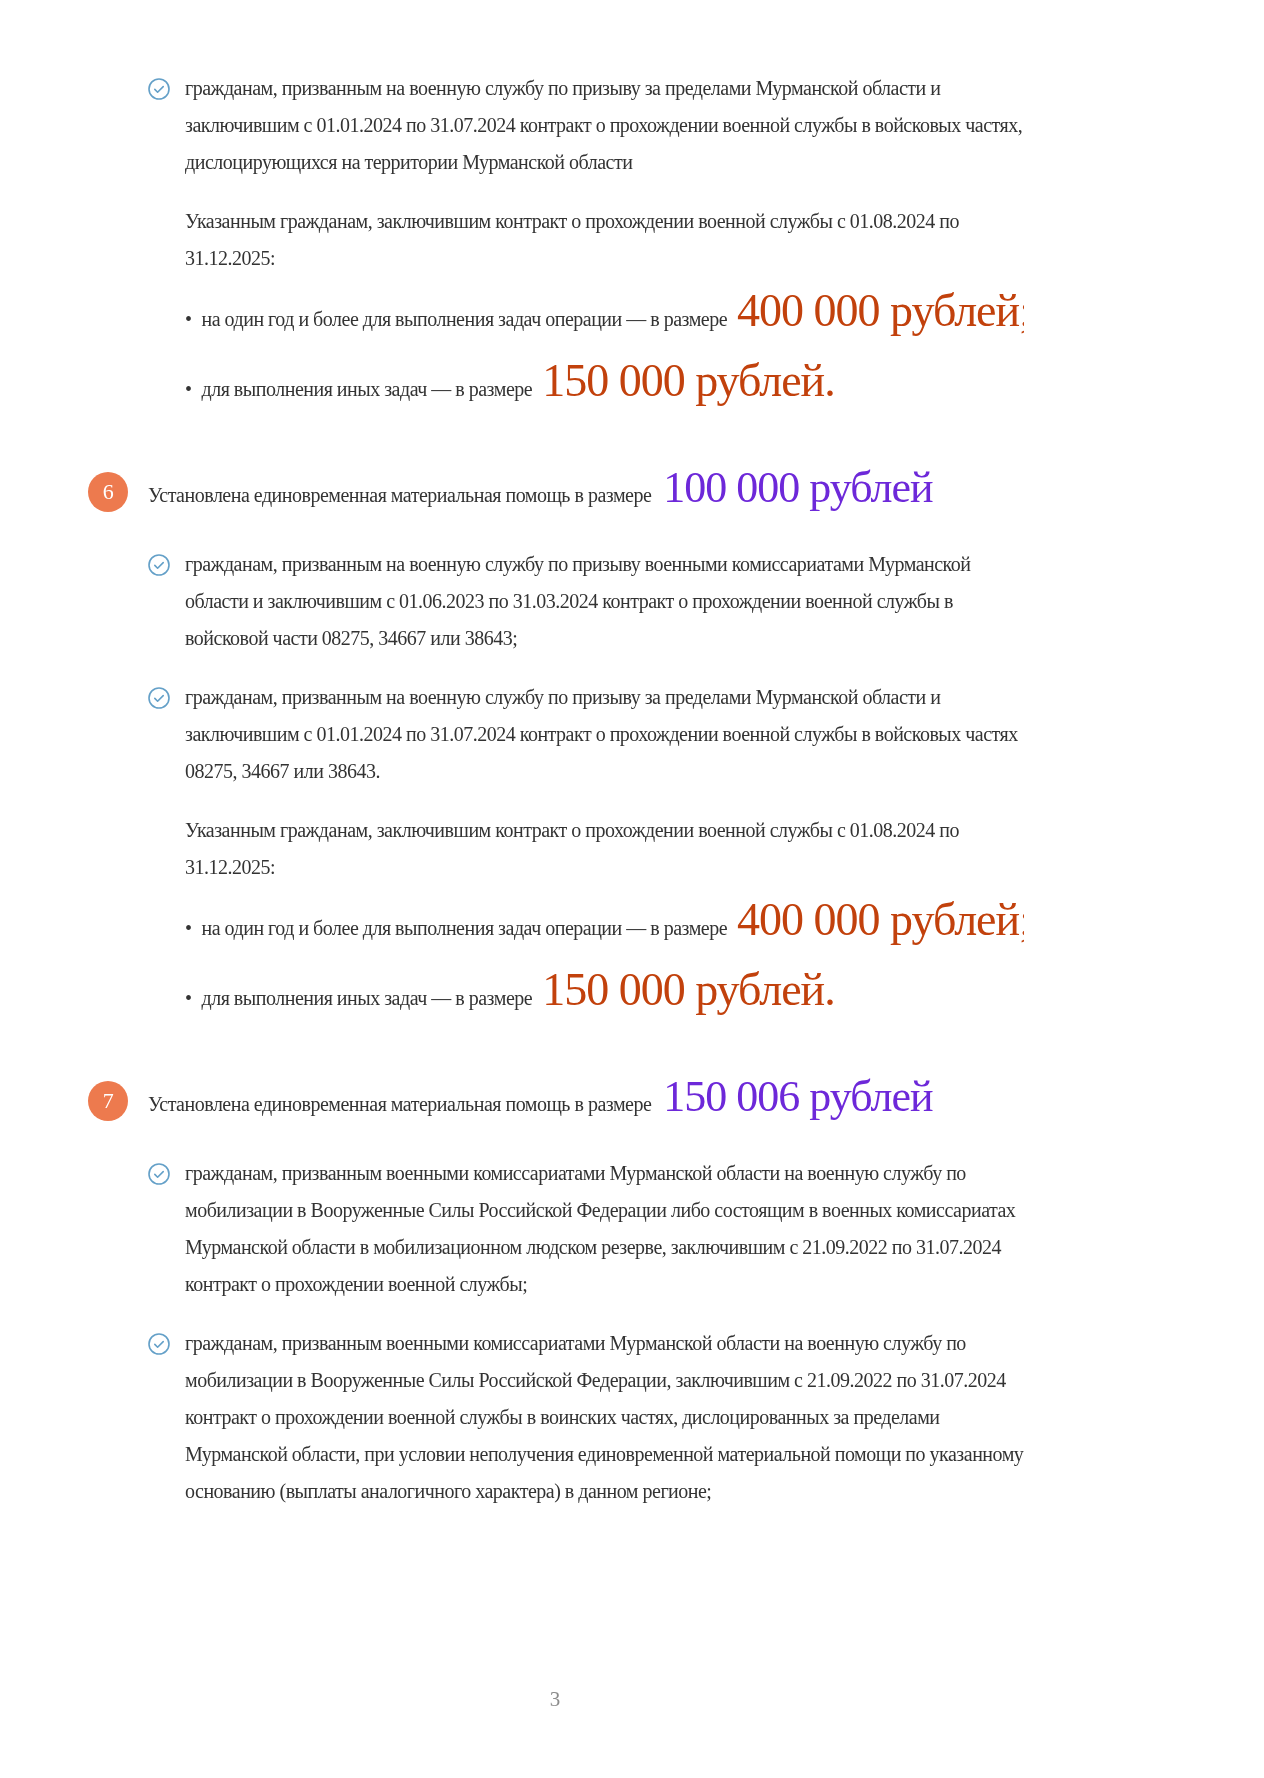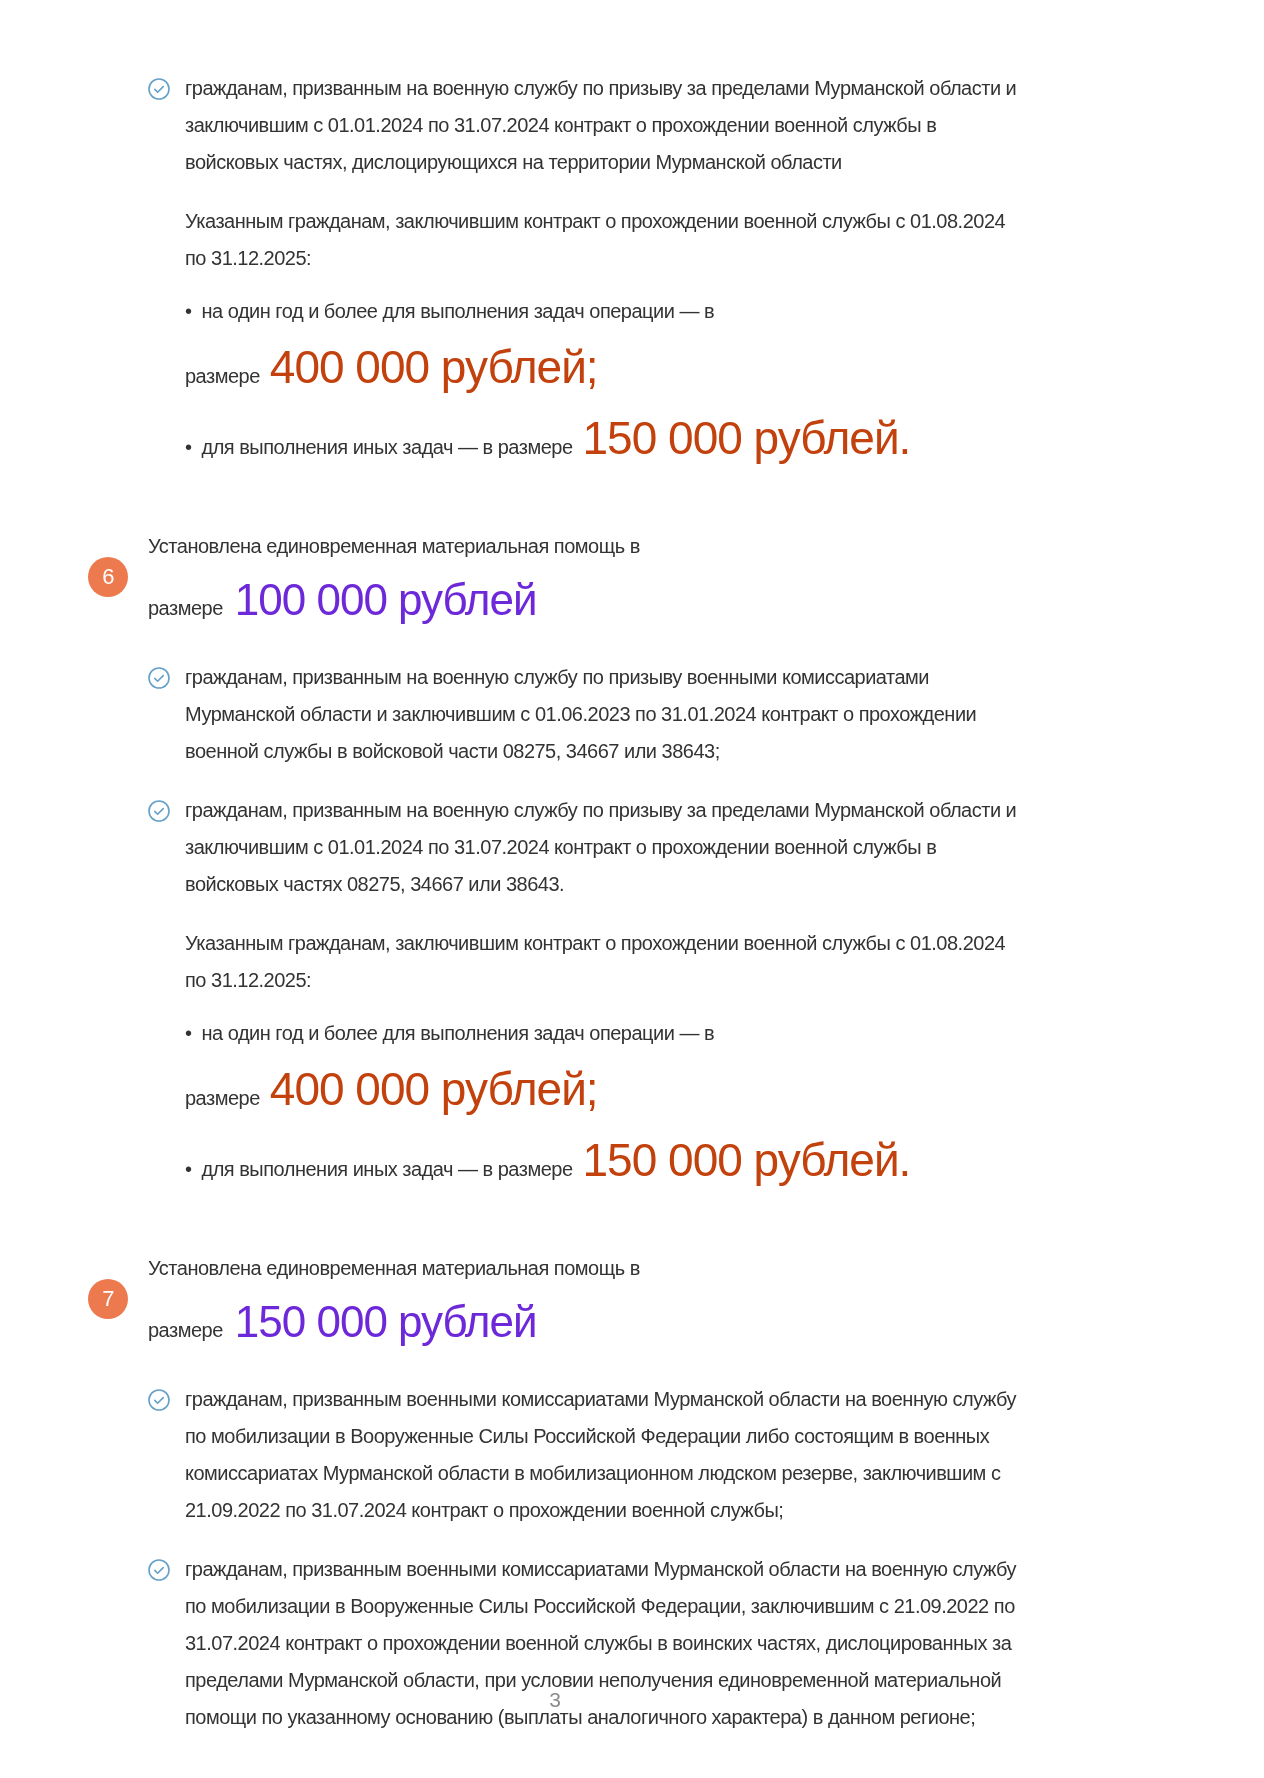--- a/index.html
+++ b/index.html
@@ -2,21 +2,21 @@
 <html lang="ru"><head>
 <meta charset="utf-8">
 <style>
   * { box-sizing: border-box; }
   html, body { margin: 0; padding: 0; background: #ffffff; }
   .page {
     position: relative;
     width: 1024px;
     height: 1778px;
     background: #ffffff;
-    font-family: Liberation Sans, sans-serif;
+    font-family: Liberation Serif, serif;
     color: #333333;
     overflow: hidden;
   }
   .content {
     margin-left: 148px;
     width: 884px;
     padding-top: 70px;
     font-size: 20px;
     letter-spacing: -0.5px;
   }
@@ -100,21 +100,21 @@
         <p class="heading-line">
           <span>Установлена единовременная материальная помощь в размере</span><span class="heading-amount">100 000 рублей</span>
         </p>
       </div>
 
       <div class="bullet-row">
         <svg class="check-icon" viewBox="0 0 22 22">
           <circle cx="11" cy="11" r="10" fill="none" stroke="#64a0c8" stroke-width="1.6"></circle>
           <path d="M6.8 11.4 l2.8 2.8 l5.6 -5.6" fill="none" stroke="#64a0c8" stroke-width="1.6" stroke-linecap="round" stroke-linejoin="round"></path>
         </svg>
-        <p class="bullet-text">гражданам, призванным на военную службу по призыву военными комиссариатами Мурманской области и заключившим с 01.06.2023 по 31.01.2024 контракт о прохождении военной службы в войсковой части 08275, 34667 или 38643;</p>
+        <p class="bullet-text">гражданам, призванным на военную службу по призыву военными комиссариатами Мурманской области и заключившим с 01.06.2023 по 31.03.2024 контракт о прохождении военной службы в войсковой части 08275, 34667 или 38643;</p>
       </div>
 
       <div class="bullet-row">
         <svg class="check-icon" viewBox="0 0 22 22">
           <circle cx="11" cy="11" r="10" fill="none" stroke="#64a0c8" stroke-width="1.6"></circle>
           <path d="M6.8 11.4 l2.8 2.8 l5.6 -5.6" fill="none" stroke="#64a0c8" stroke-width="1.6" stroke-linecap="round" stroke-linejoin="round"></path>
         </svg>
         <p class="bullet-text">гражданам, призванным на военную службу по призыву за пределами Мурманской области и заключившим с 01.01.2024 по 31.07.2024 контракт о прохождении военной службы в войсковых частях 08275, 34667 или 38643.</p>
       </div>
 
@@ -125,21 +125,21 @@
       </p>
       <p class="sub-line">
         <span class="dot">•</span><span>для выполнения иных задач — в размере</span><span class="amount">150 000 рублей.</span>
       </p>
     </div>
 
     <div class="section">
       <div class="section-header">
         <span class="badge">7</span>
         <p class="heading-line">
-          <span>Установлена единовременная материальная помощь в размере</span><span class="heading-amount">150 000 рублей</span>
+          <span>Установлена единовременная материальная помощь в размере</span><span class="heading-amount">150 006 рублей</span>
         </p>
       </div>
 
       <div class="bullet-row">
         <svg class="check-icon" viewBox="0 0 22 22">
           <circle cx="11" cy="11" r="10" fill="none" stroke="#64a0c8" stroke-width="1.6"></circle>
           <path d="M6.8 11.4 l2.8 2.8 l5.6 -5.6" fill="none" stroke="#64a0c8" stroke-width="1.6" stroke-linecap="round" stroke-linejoin="round"></path>
         </svg>
         <p class="bullet-text">гражданам, призванным военными комиссариатами Мурманской области на военную службу по мобилизации в Вооруженные Силы Российской Федерации либо состоящим в военных комиссариатах Мурманской области в мобилизационном людском резерве, заключившим с 21.09.2022 по 31.07.2024 контракт о прохождении военной службы;</p>
       </div>

